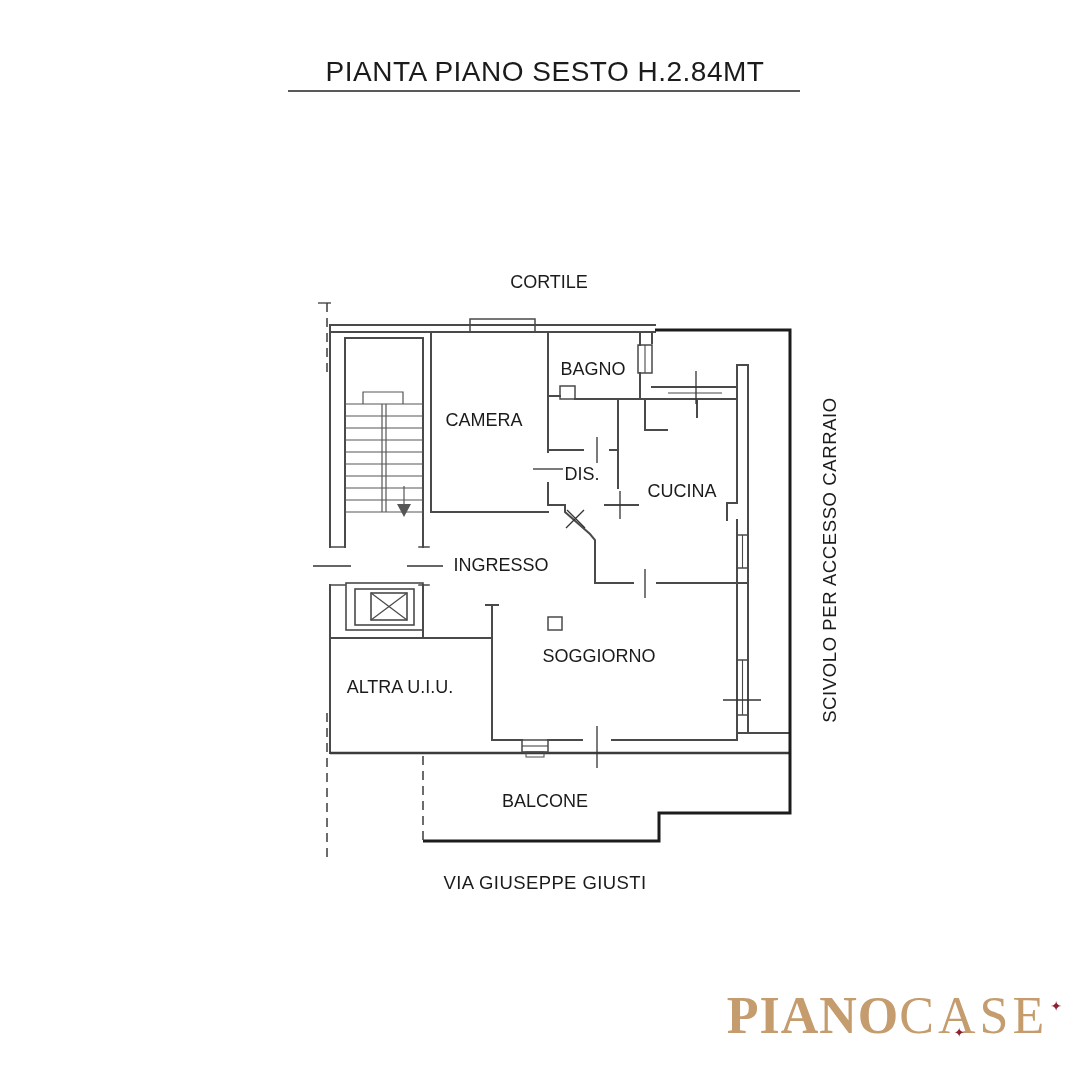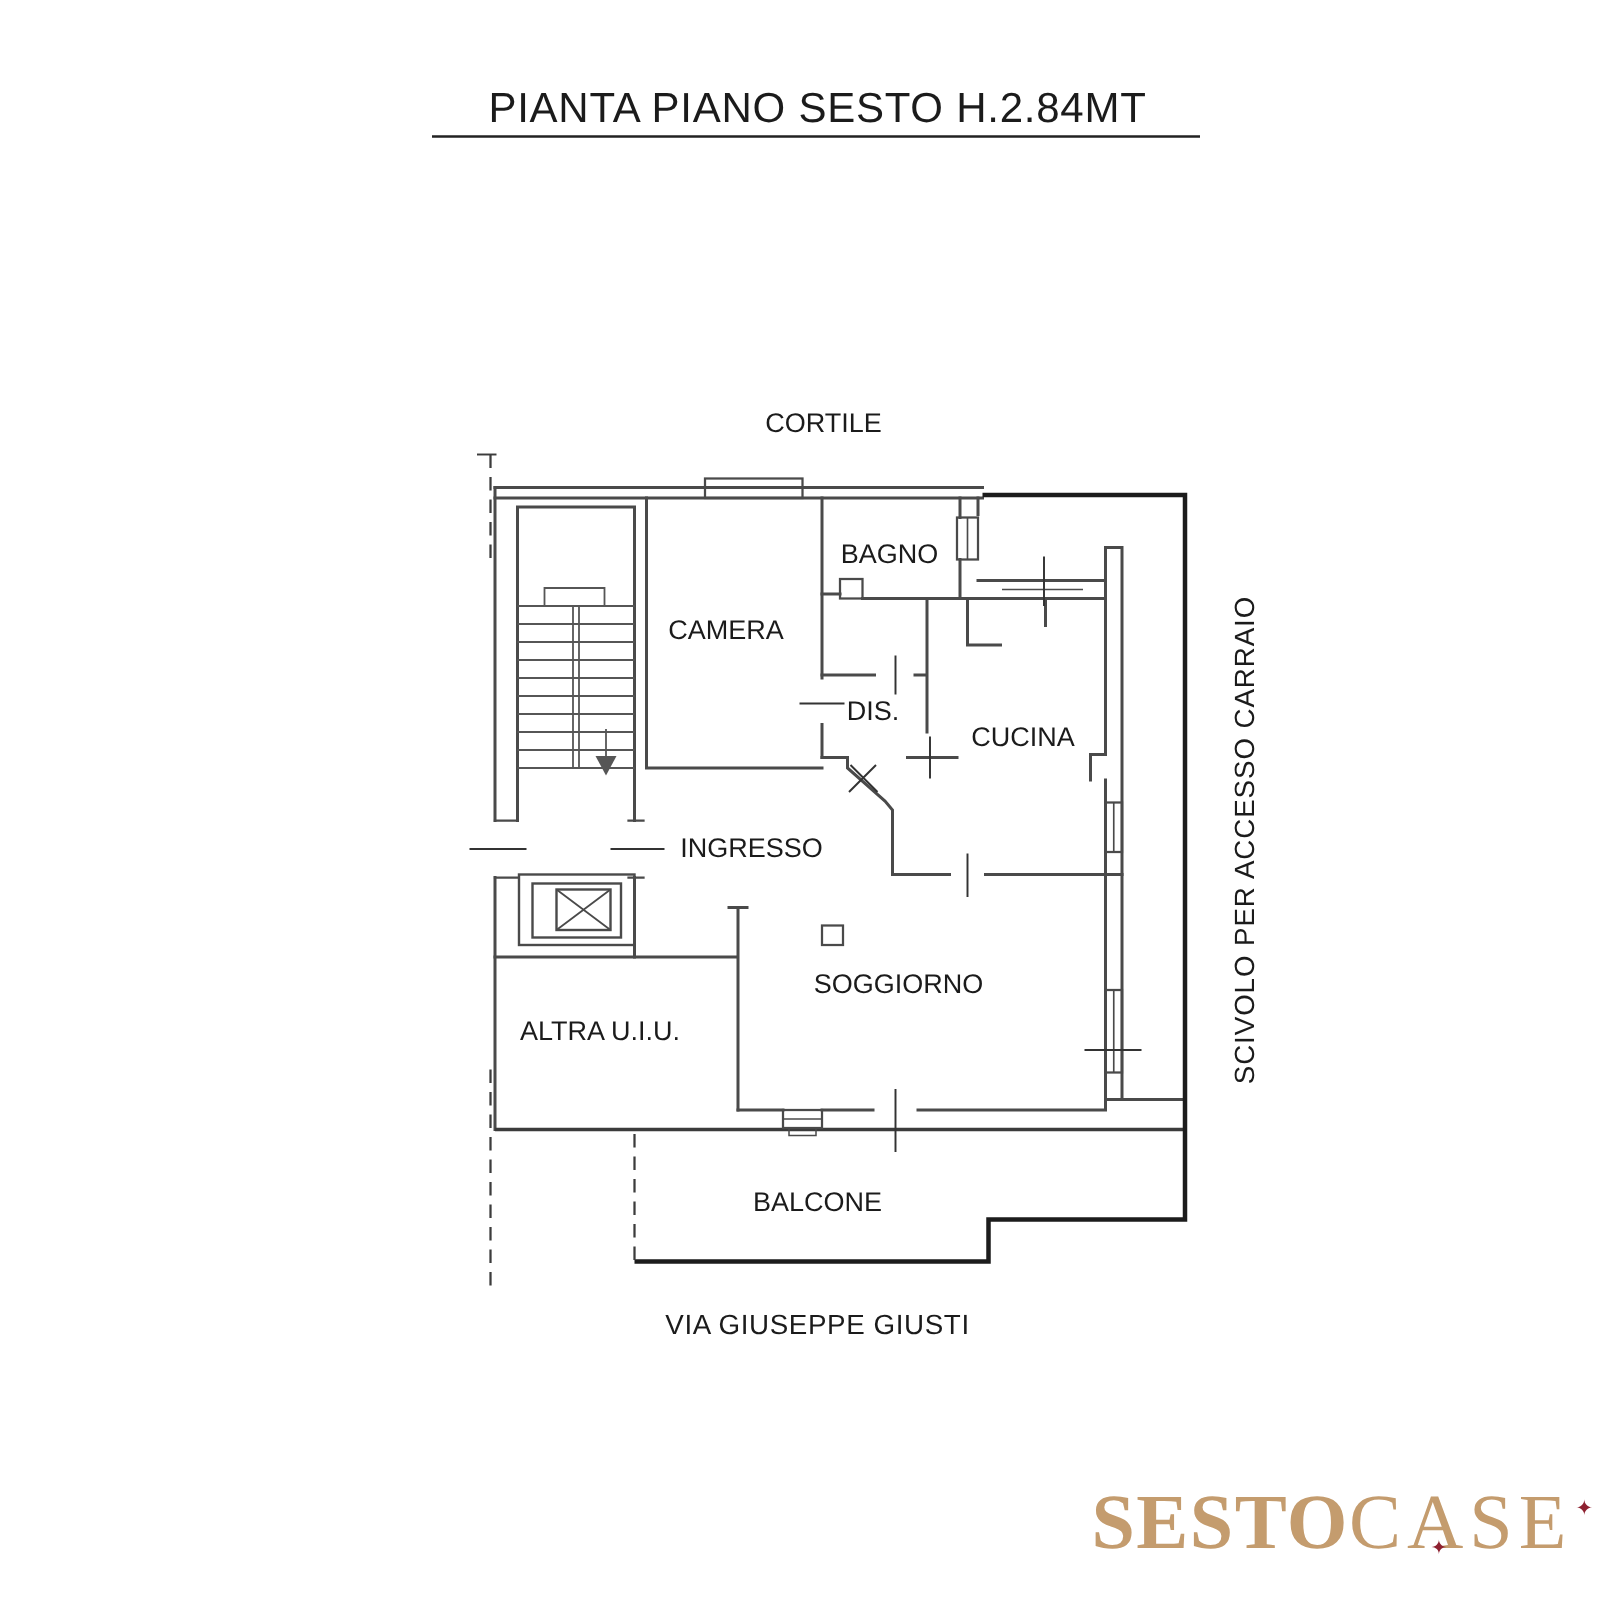--- a/index.html
+++ b/index.html
@@ -144,21 +144,21 @@
     <text class="t-room" x="501" y="571" text-anchor="middle">INGRESSO</text>
     <text class="t-room" x="599" y="662" text-anchor="middle">SOGGIORNO</text>
     <text class="t-room" x="400" y="693" text-anchor="middle">ALTRA U.I.U.</text>
     <text class="t-room" x="545" y="807" text-anchor="middle">BALCONE</text>
     <text class="t-via" x="545" y="889" text-anchor="middle">VIA GIUSEPPE GIUSTI</text>
     <text class="t-scivolo" x="836" y="560" text-anchor="middle" transform="rotate(-90 836 560)">SCIVOLO PER ACCESSO CARRAIO</text>
   </g>
 </svg>
 
 <div class="logo">
-  <span class="turin">SESTO</span>
+  <span class="turin">PIANO</span>
     <span class="case">
       <span>C</span>
       <span class="a-wrap"><span>A</span><span class="star-a">✦</span></span>
       <span>S</span>
       <span>E</span>
     </span>
     <span class="star-end">✦</span>
 </div>
 
 </body></html>

